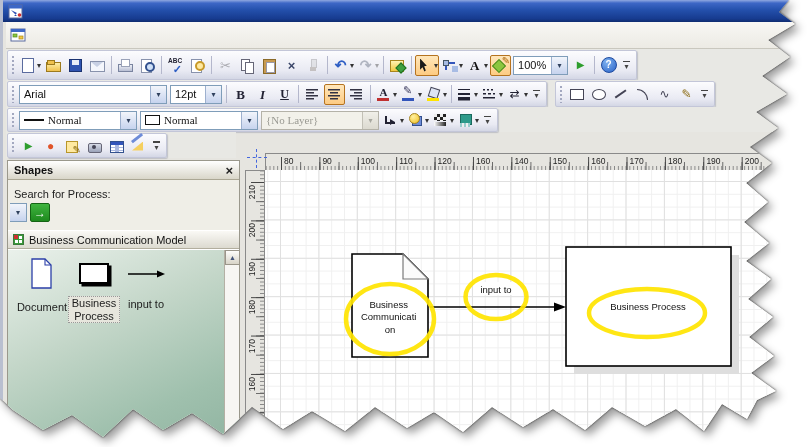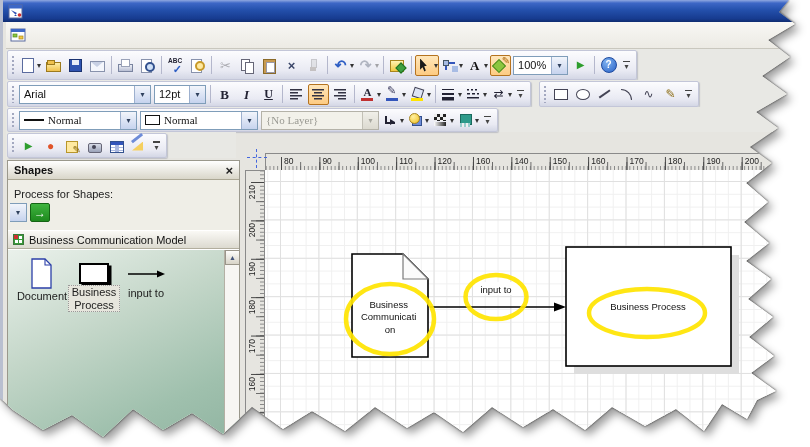--- a/index.html
+++ b/index.html
@@ -132,21 +132,21 @@
   .sp-input { width:168px; height:19px; border:1px solid #7F9DB9; font-family:"Liberation Sans",sans-serif; font-size:11px; padding:0 3px; color:#111; }
   .sp-dd { width:17px; height:19px; margin-left:-4px; display:flex; align-items:center; justify-content:center; font-size:8px; color:#30415E; background:linear-gradient(#F2F5FB,#C6D3EE); border:1px solid #7F9DB9; border-left:none; }
   .sp-go { width:20px; height:19px; background:linear-gradient(#3FB43F,#1E8A1E); border:1px solid #146414; border-radius:2px; display:flex; align-items:center; justify-content:center; }
   .go-arrow { color:#fff; font-weight:bold; font-size:12px; line-height:1; }
   .sp-stencil-header { height:19px; margin-top:2px; background:linear-gradient(#FAF9F5,#DCDAD0); border-top:1px solid #fff; border-bottom:1px solid #B2AE9E; display:flex; align-items:center; gap:5px; padding:0 5px; font-size:11px; color:#111; }
   .stencil-icon { width:11px; height:11px; background:#fff; border:1px solid #3A7A3A; position:relative; flex:none; }
   .stencil-icon::before { content:""; position:absolute; inset:0; background-image:linear-gradient(90deg,#3A9A3A 1px,transparent 1px),linear-gradient(#3A9A3A 1px,transparent 1px); background-size:4px 4px; }
   .stencil-icon::after { content:""; position:absolute; left:0; top:0; width:4px; height:4px; background:#D03030; }
   .sp-body { flex:1; display:flex; background:linear-gradient(155deg,#EAF1EB 0%,#C3D6C8 40%,#9FC0AD 75%,#8FB3A0 100%); border-top:1px solid #fff; position:relative; }
   .masters { display:flex; padding:8px 0 0 8px; align-items:flex-start; }
-  .master { width:52px; display:flex; flex-direction:column; align-items:center; gap:1px; }
+  .master { width:52px; display:flex; flex-direction:column; align-items:center; gap:12px; }
   .master-label { font-size:11px; color:#1c1c1c; text-align:center; line-height:1.15; }
   .master-label.selected { background:#E7E6DD; border:1px dotted #999; padding:0 2px; }
   .m-process-icon { width:30px; height:21px; background:#fff; border:2px solid #000; box-shadow:2.5px 2.5px 0 0 #000; margin-top:5px; }
   .sp-scroll { position:absolute; right:0; top:0; bottom:0; width:15px; background:#F7F6F3; border-left:1px solid #B4B0A4; }
   .sp-up { display:flex; align-items:center; justify-content:center; width:15px; height:15px; background:linear-gradient(#FDFDFB,#D8D4C8); border:1px solid #9A968A; font-size:7px; color:#44557A; }
   
   .hruler { position:absolute; left:262px; top:153px; right:0; height:18px; background:linear-gradient(#FFFFFF,#F1F1EE); border:1px solid #8A8A8A; border-right:none;
     background-image:linear-gradient(90deg,#444 1px,transparent 1px),linear-gradient(90deg,#666 1px,transparent 1px),linear-gradient(90deg,#888 1px,transparent 1px);
     background-size:38.4px 13px,19.2px 8px,3.84px 4.5px; background-position:15px 100%,15px 100%,15px 100%; background-repeat:repeat-x; }
   .hnum { position:absolute; top:2px; font-size:8.5px; color:#222; }
@@ -272,21 +272,21 @@
           <span class="tsep"></span>
           <span class="tbtn">
             <span class="ticon i-help"></span>
           </span>
           <span class="tchev">▾</span>
         </div>
       </div>
     <div class="trow row-formatting">
       <div class="toolbar">
           <span class="thandle"></span>
-          <span class="combo" style="width: 132px;">
+          <span class="combo" style="width: 148px;">
             <span class="cval">Arial</span>
             <span class="carr">▾</span>
           </span>
           <span class="combo" style="width: 52px;">
             <span class="cval">12pt</span>
             <span class="carr">▾</span>
           </span>
           <span class="tsep"></span>
           <span class="tbtn">
             <span class="ticon i-bold">B</span>
@@ -418,21 +418,21 @@
           <span class="tchev">▾</span>
         </div>
       </div>
 
     <div class="shapes-panel">
       <div class="sp-header">
         <span>Shapes</span>
         <span class="sp-close">×</span>
       </div>
       <div class="sp-search">
-        <div class="sp-label">Process for Shapes:</div>
+        <div class="sp-label">Search for Process:</div>
         <div class="sp-row">
           <span class="sp-dd">▾</span>
           <span class="sp-go">
               <span class="go-arrow">→</span>
             </span>
         </div>
       </div>
       <div class="sp-stencil-header">
         <span class="stencil-icon"></span>
         <span>Business Communication Model</span>

